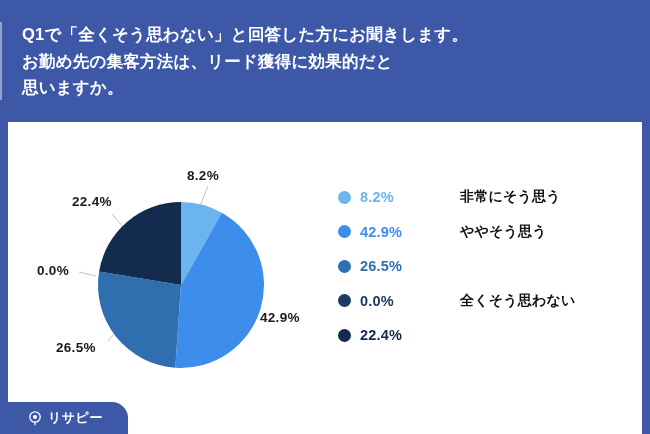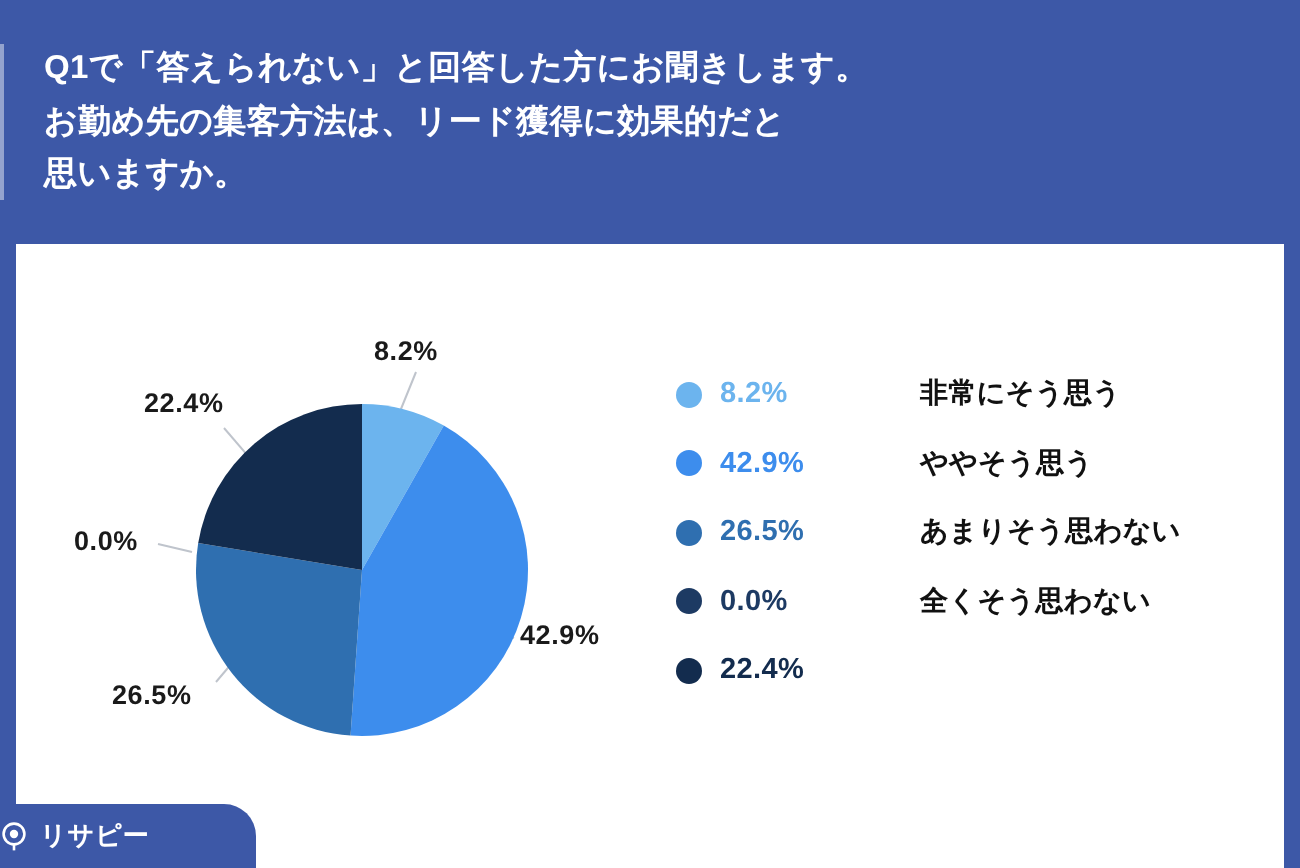--- a/index.html
+++ b/index.html
@@ -126,21 +126,21 @@
 
   
   #logo {
     position:absolute;
     left:0; bottom:0;
     width:128px; height:32px;
     background:#3d58a7;
     border-top-right-radius:16px;
     display:flex;
     align-items:center;
-    padding-left:0;
+    padding-left:28px;
     margin-top:16px;
   }
   #logo-icon {
     width:15px; height:15px;
     flex:0 0 15px;
     margin-right:5px;
     position:relative;
   }
   #logo-text {
     color:#ffffff;
@@ -150,21 +150,21 @@
   }
 </style>
 </head>
 <body>
 
 <div id="root">
 
   <div id="header">
     <div id="q-divider"></div>
     <div id="q-text">
-      <div>Q1で「答えられない」と回答した方にお聞きします。</div>
+      <div>Q1で「全くそう思わない」と回答した方にお聞きします。</div>
       <div>お勤め先の集客方法は、リード獲得に効果的だと</div>
       <div>思いますか。</div>
     </div>
   </div>
 
   <div id="card">
 
     <div id="pie-area">
       <svg id="pie-svg" width="330" height="304" viewBox="0 0 330 304">
         <g id="leader-lines">
@@ -196,21 +196,20 @@
         <span class="legend-label">非常にそう思う</span>
       </div>
       <div class="legend-row">
         <span class="legend-dot" style="background: rgb(61, 141, 237);"></span>
         <span class="legend-pct" style="color: rgb(61, 141, 237);">42.9%</span>
         <span class="legend-label">ややそう思う</span>
       </div>
       <div class="legend-row">
         <span class="legend-dot" style="background: rgb(47, 111, 176);"></span>
         <span class="legend-pct" style="color: rgb(47, 111, 176);">26.5%</span>
-        <span class="legend-label">あまりそう思わない</span>
       </div>
       <div class="legend-row">
         <span class="legend-dot" style="background: rgb(29, 58, 99);"></span>
         <span class="legend-pct" style="color: rgb(29, 58, 99);">0.0%</span>
         <span class="legend-label">全くそう思わない</span>
       </div>
       <div class="legend-row">
         <span class="legend-dot" style="background: rgb(19, 44, 78);"></span>
         <span class="legend-pct" style="color: rgb(19, 44, 78);">22.4%</span>
       </div>

